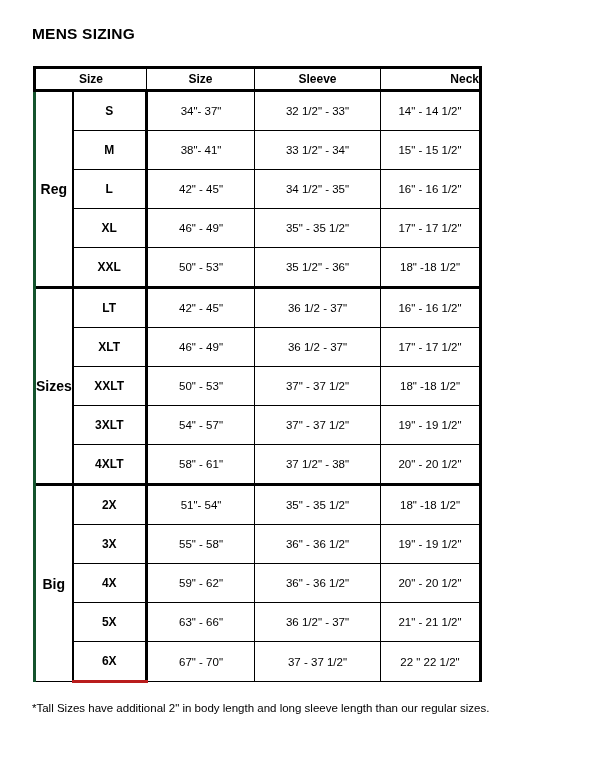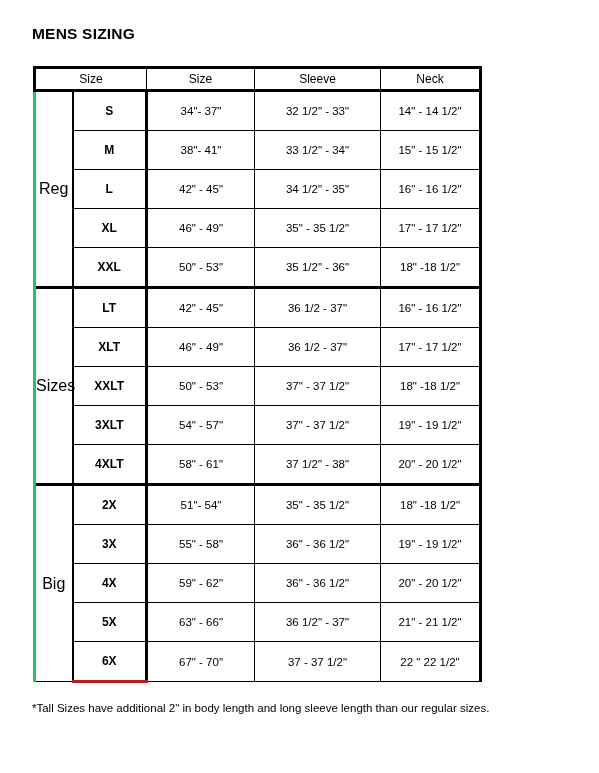--- a/index.html
+++ b/index.html
@@ -50,37 +50,37 @@
   
   col.c-group { width: 38px; }
   col.c-size  { width: 74px; }
   col.c-chest { width: 108px; }
   col.c-sleeve{ width: 126px; }
   col.c-neck  { width: 100px; }
 
   
   .hdr th {
     height: 20px;
-    font-weight: normal;
+    font-weight: bold;
     font-size: 12px;
     border-top: 3px solid #000000;
     border-bottom: 3px solid #000000;
   }
   .hdr th.first { border-left: 3px solid #000000; }
-  .hdr th.last  { border-right: 3px solid #000000; }
+  .hdr th.last  { border-right: 3px solid #000000; text-align: right; }
 
   
   .size-table tbody td {
     height: 38px;
   }
   td.group-cell {
-    border-left: 3px solid #22c55e;
+    border-left: 3px solid #14532d;
     border-right: 2px solid #000000;
-    font-size: 16px;
-    font-weight: normal;
+    font-size: 14px;
+    font-weight: bold;
   }
   td.size-cell {
     font-weight: bold;
     font-size: 12px;
     border-right: 3px solid #000000;
   }
   td.meas {
     font-size: 11.5px;
   }
   td.meas.last { border-right: 3px solid #000000; }

